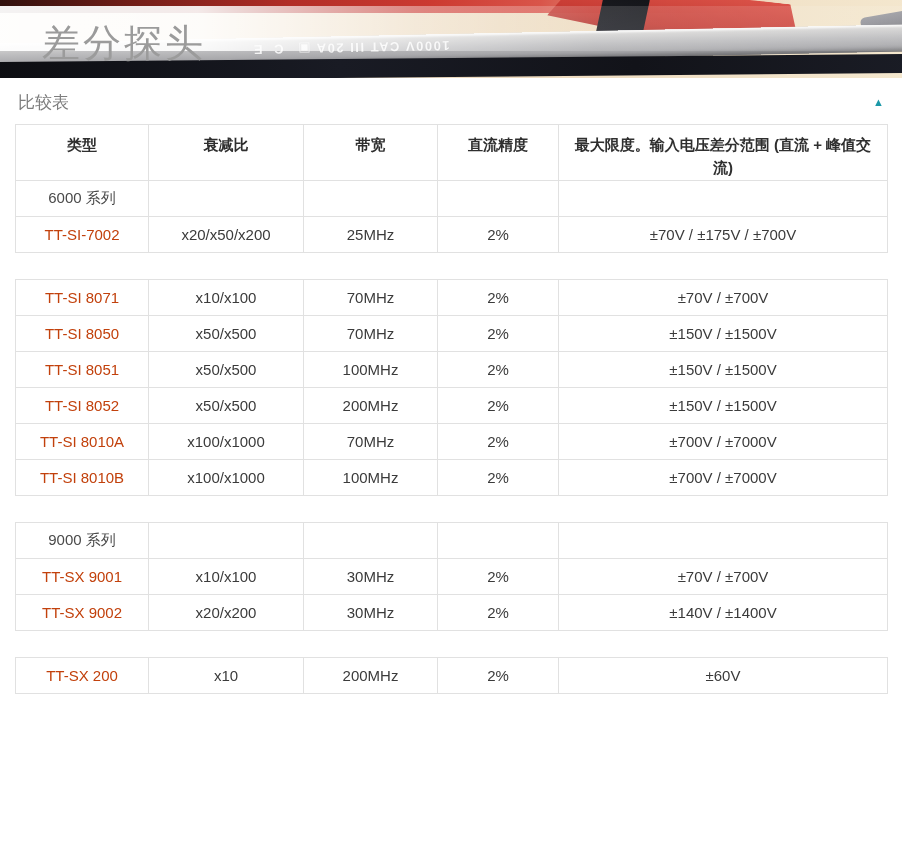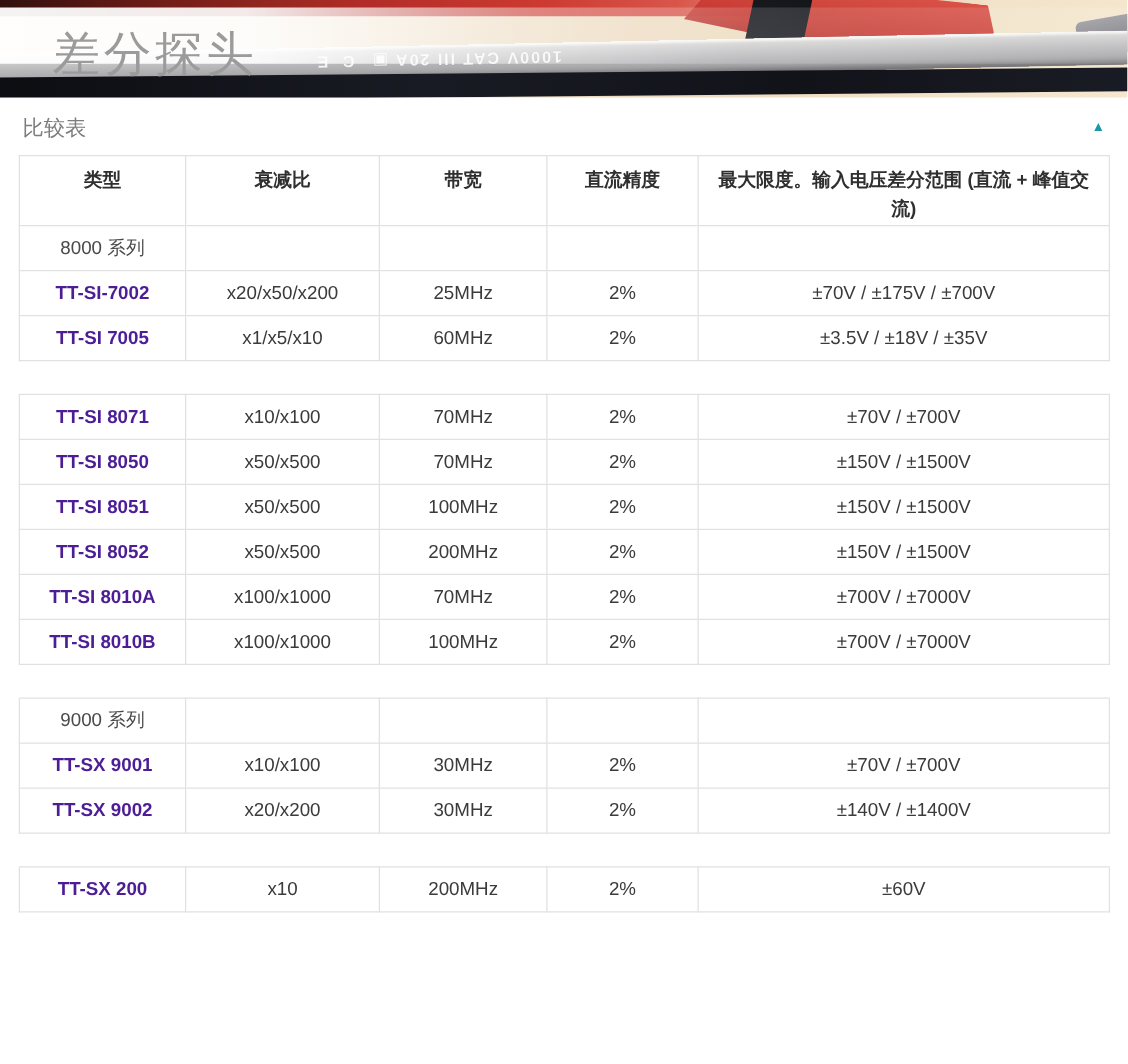--- a/index.html
+++ b/index.html
@@ -115,24 +115,23 @@
     padding-top: 9px;
     line-height: 1.5;
   }
   .compare tbody td { height: 36px; vertical-align: middle; }
   .compare tr.group-row td { color: #4a4a4a; }
   .compare tr.sep-row td {
     height: 27px;
     border-left: none; border-right: none;
   }
   a.model-link {
-    color: #4c1d95;
+    color: #c2410c;
     text-decoration: none;
     cursor: pointer;
-    font-weight: bold;
   }
 </style>
 </head>
 <body>
 
 <div class="banner">
   <div class="photo-redstrip"></div>
   <div class="photo-clip"></div>
   <div class="photo-darkwedge"></div>
   <div class="photo-connector"></div>
@@ -165,40 +164,33 @@
     <tr id="header-row">
         <th>类型</th>
         <th>衰减比</th>
         <th>带宽</th>
         <th>直流精度</th>
         <th>最大限度。输入电压差分范围 (直流 + 峰值交流)</th>
       </tr>
   </thead>
   <tbody id="table-body">
       <tr class="group-row">
-        <td>8000 系列</td>
+        <td>6000 系列</td>
         <td></td>
         <td></td>
         <td></td>
         <td></td>
       </tr>
       <tr>
         <td><a href="#" class="model-link">TT-SI-7002</a></td>
         <td>x20/x50/x200</td>
         <td>25MHz</td>
         <td>2%</td>
         <td>±70V / ±175V / ±700V</td>
       </tr>
-      <tr>
-        <td><a href="#" class="model-link">TT-SI 7005</a></td>
-        <td>x1/x5/x10</td>
-        <td>60MHz</td>
-        <td>2%</td>
-        <td>±3.5V / ±18V / ±35V</td>
-      </tr>
       <tr class="sep-row">
         <td colspan="5"></td>
       </tr>
       <tr>
         <td><a href="#" class="model-link">TT-SI 8071</a></td>
         <td>x10/x100</td>
         <td>70MHz</td>
         <td>2%</td>
         <td>±70V / ±700V</td>
       </tr>

